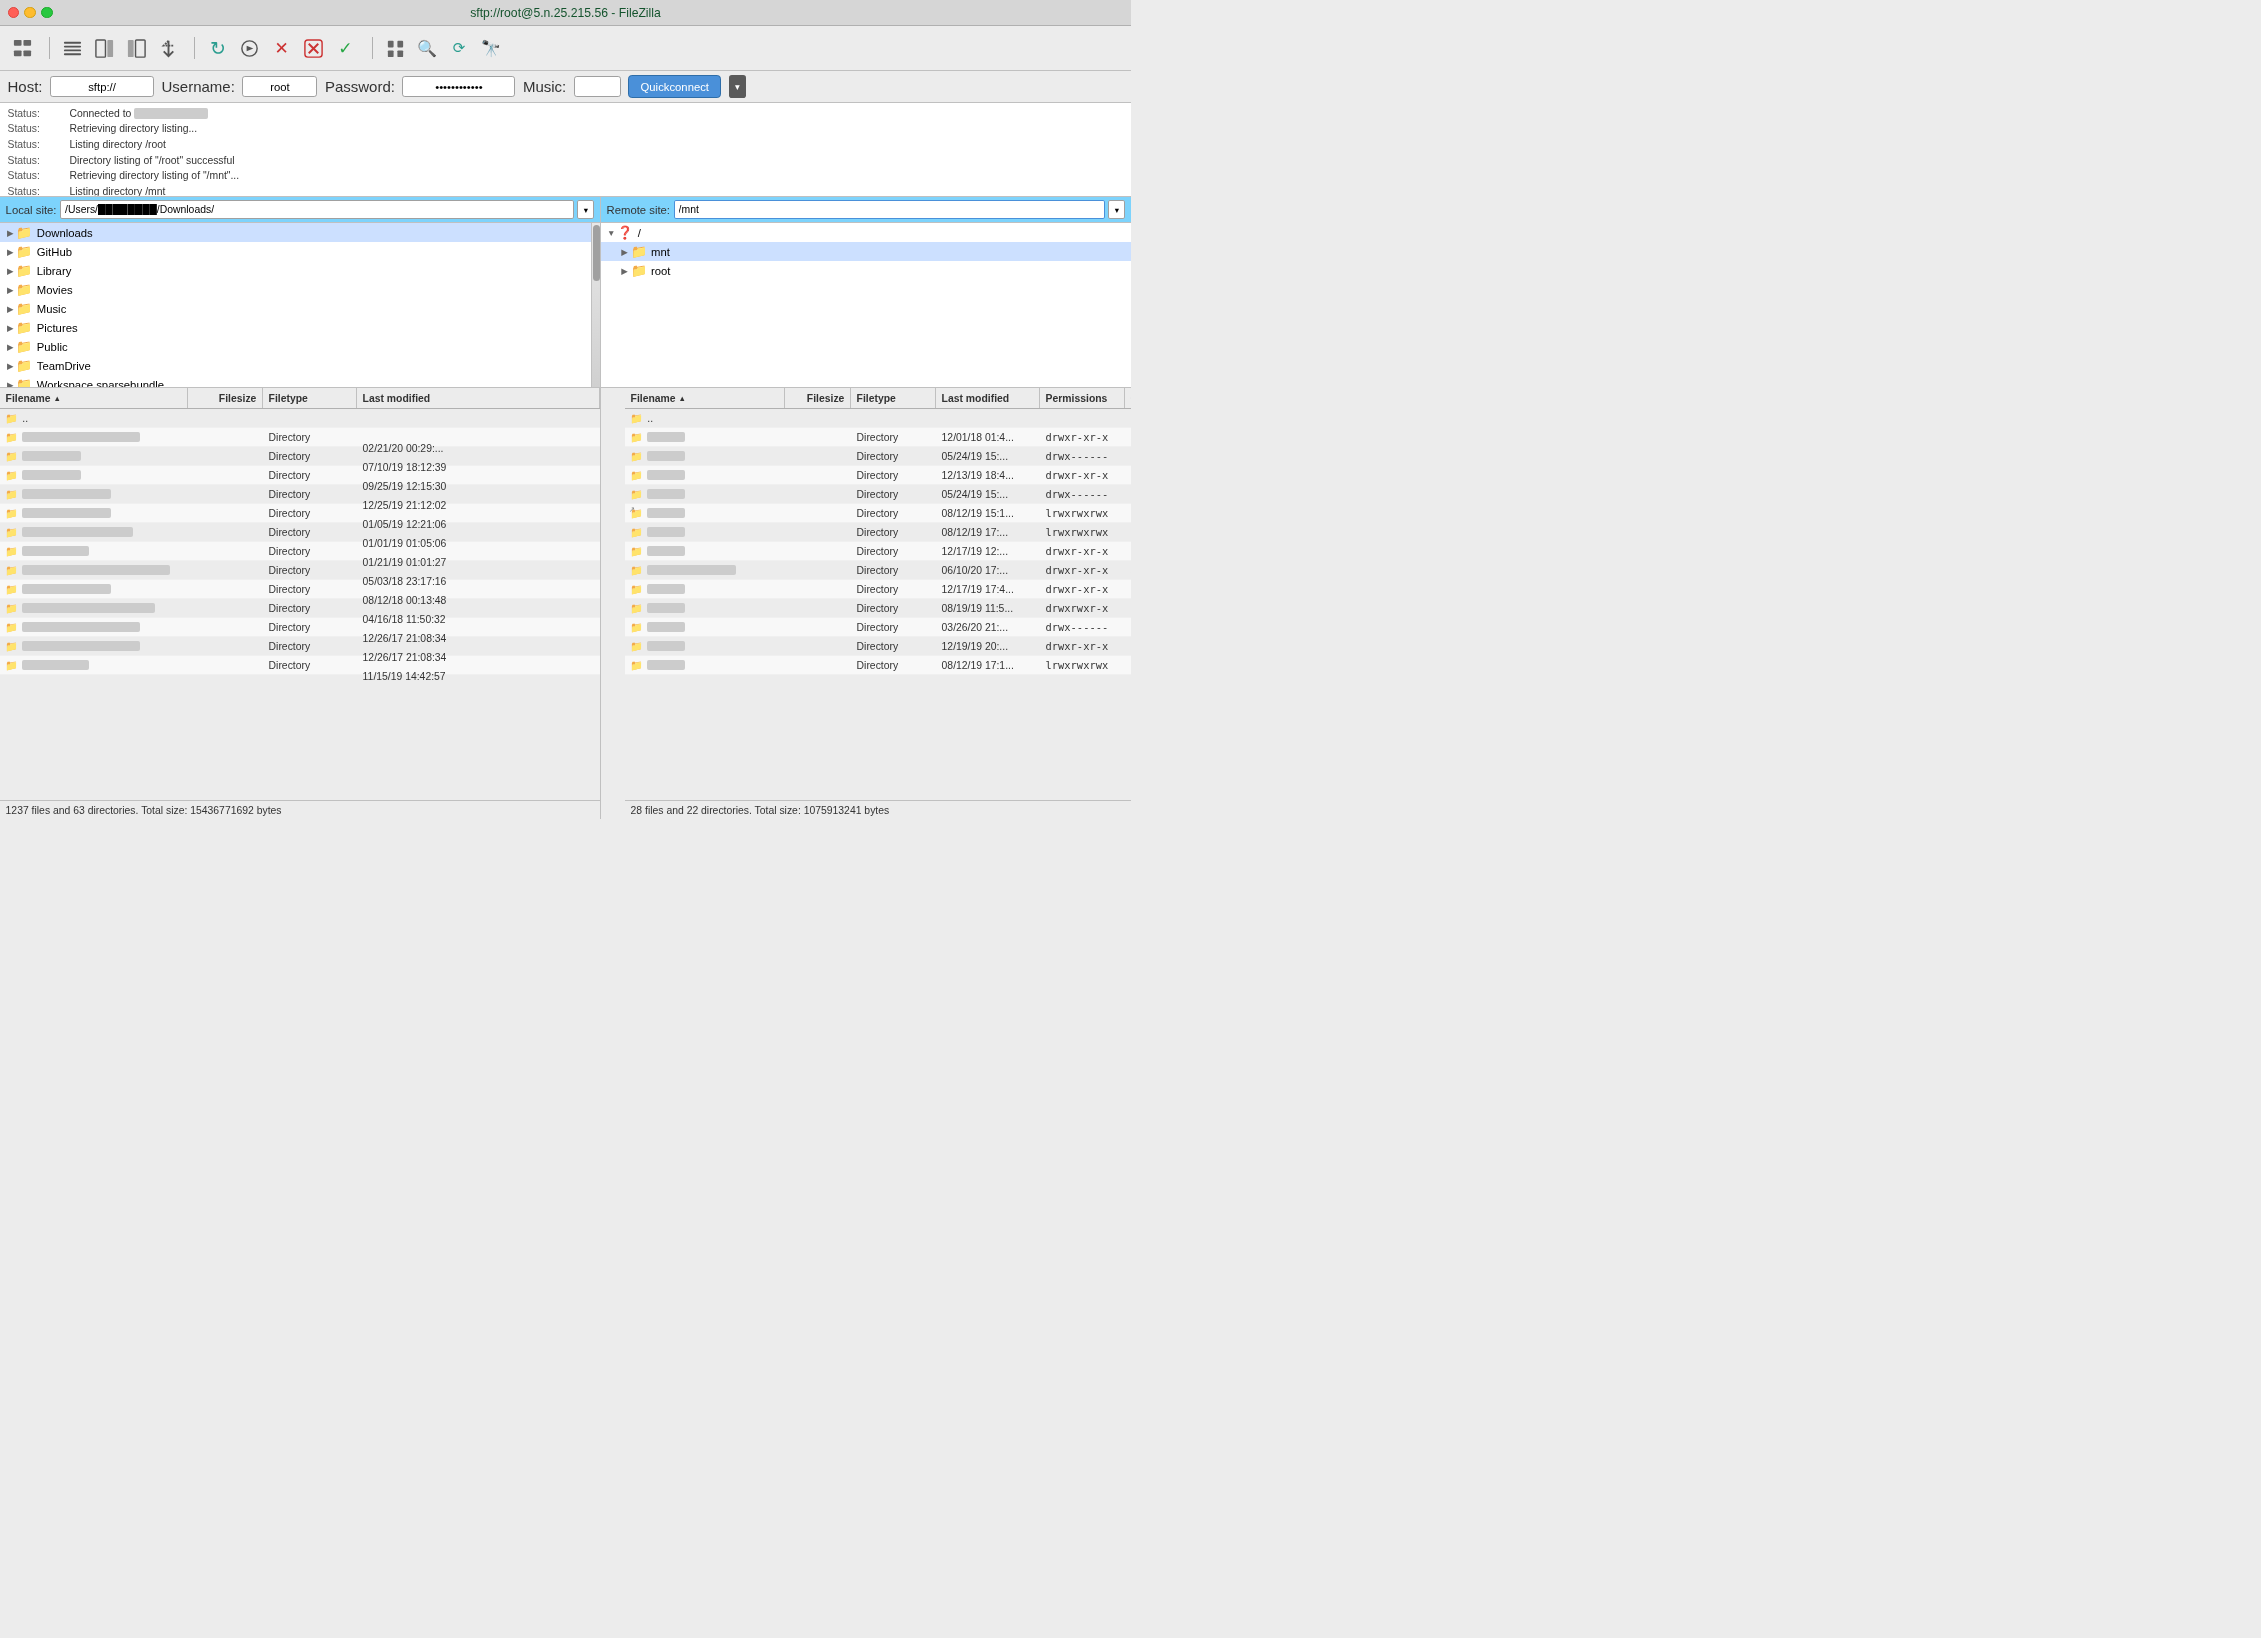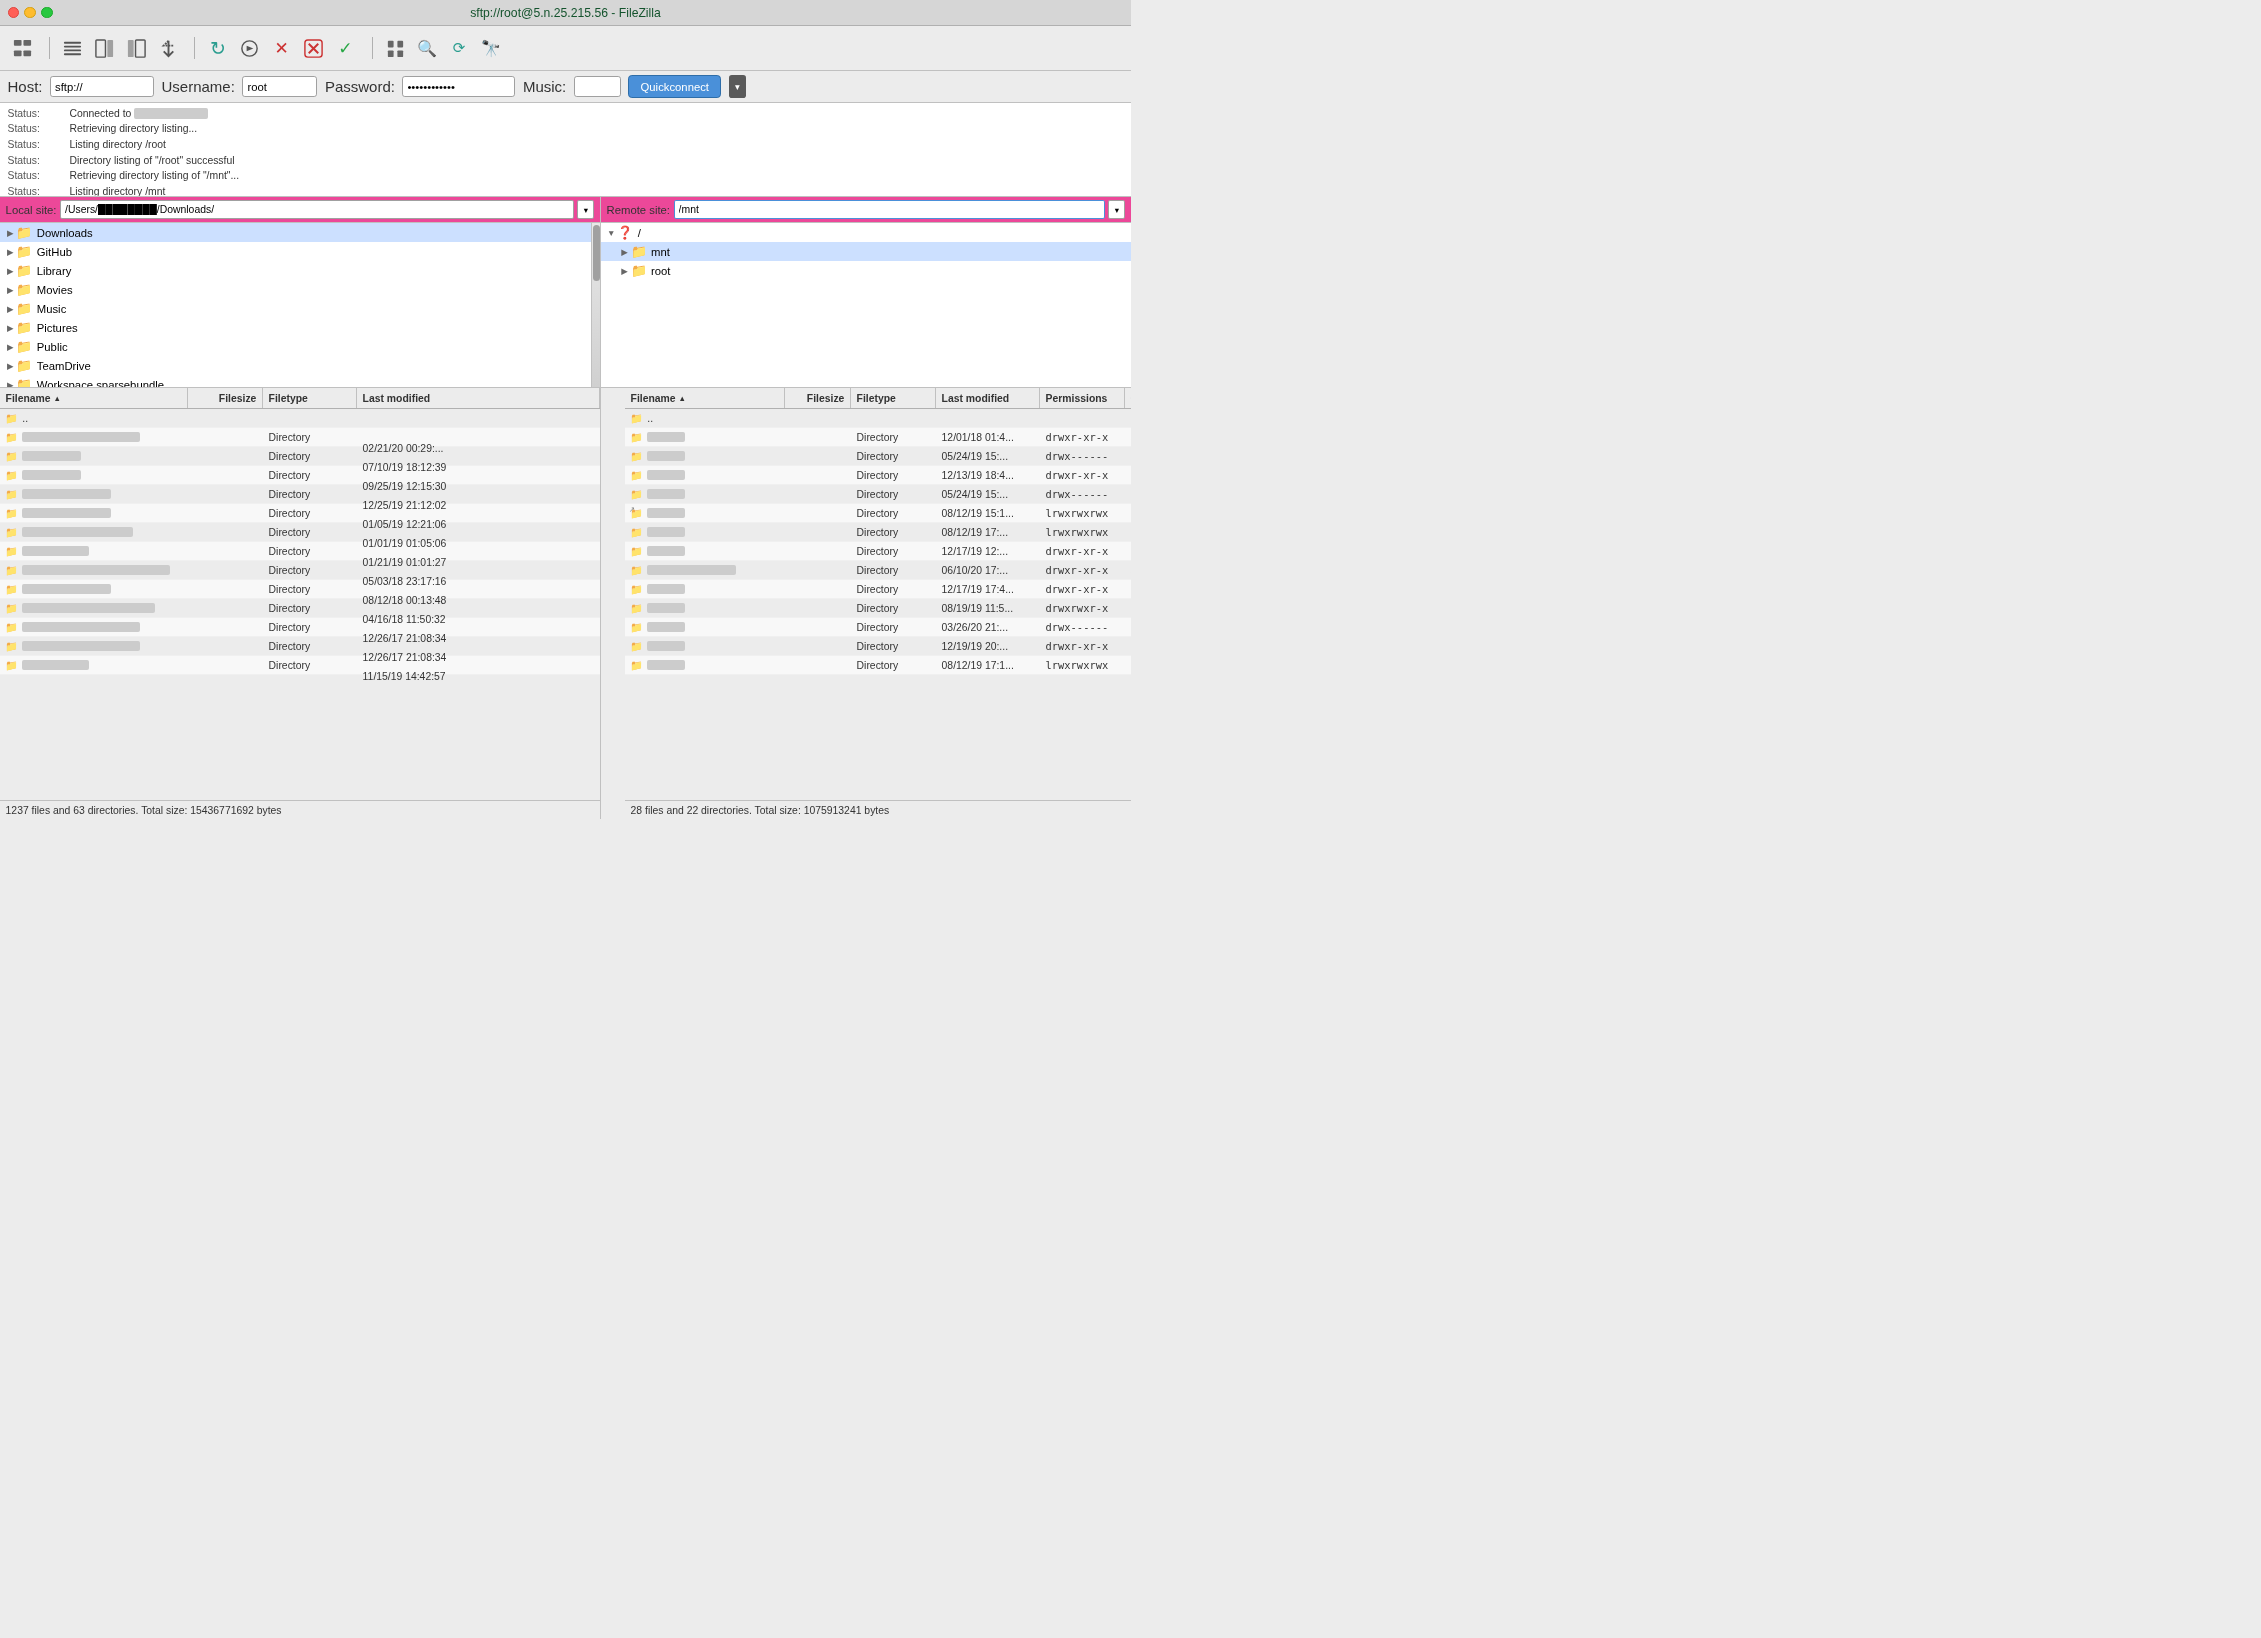--- a/index.html
+++ b/index.html
@@ -16,36 +16,36 @@
     
     
     #toolbar { background: #ececec; height: 45px; display: flex; align-items: center; padding: 0 7.5px; gap: 3.8px; border-bottom: 0.9px solid #c0c0c0; }
     .toolbar-group { display: flex; align-items: center; gap: 1.9px; margin-right: 3.8px; }
     .toolbar-btn { width: 30px; height: 30px; background: none; border: none; cursor: pointer; display: flex; align-items: center; justify-content: center; border-radius: 3.8px; font-size: 17px; }
     .toolbar-separator { width: 0.9px; height: 22.6px; background: #b0b0b0; margin: 0 3.8px; }
     
     
     #connection-bar { background: #ececec; height: 32px; display: flex; align-items: center; padding: 0 7.5px; gap: 7.5px; border-bottom: 0.9px solid #c0c0c0; }
     .conn-label { font-size: 15px; font-weight: 500; color: #333; }
-    .conn-input { height: 21px; border: 0.9px solid #a0a0a0; border-radius: 2.8px; background: white; padding: 0 4px; font-size: 11.3px; }
+    .conn-input { height: 21px; border: 0.9px solid #a0a0a0; border-radius: 2.8px; background: white; padding: 0 4px; font-size: 11.3px; text-align: center; }
     .conn-input.host { width: 75px; }
     .conn-input.username { width: 56px; }
     .conn-input.password { width: 94px; }
     .conn-input.port { width: 38px; }
     .quickconnect-btn { height: 22.6px; background: #4a90d9; color: white; border: 0.9px solid #2e6da8; border-radius: 3.8px; padding: 0 11.3px; font-size: 11.3px; cursor: pointer; font-weight: 500; }
     .dropdown-arrow { width: 17px; height: 22.6px; background: #5a5a5a; color: white; border: none; border-radius: 2.8px; cursor: pointer; display: flex; align-items: center; justify-content: center; font-size: 9.4px; }
     
     
     #status-area { background: white; padding: 2.8px 7.5px; border-bottom: 0.9px solid #c0c0c0; font-size: 10.4px; color: #333; line-height: 1.5; height: 94px; overflow: hidden; }
     .status-line { display: flex; gap: 20px; }
     .status-label { color: #555; font-weight: 500; width: 42px; }
     
     
     #site-bars { display: flex; height: 26px; border-bottom: 0.9px solid #c0c0c0; }
-    .site-bar { display: flex; align-items: center; padding: 0 5.6px; gap: 3.8px; background: #ec4899; height: 100%; }
+    .site-bar { display: flex; align-items: center; padding: 0 5.6px; gap: 3.8px; background: #7dd3fc; height: 100%; }
     .site-bar-left { flex: 0 0 601px; border-right: 0.9px solid #c0c0c0; }
     .site-bar-right { flex: 1; }
     .site-label { font-size: 11.3px; font-weight: 500; color: #333; }
     .site-input { height: 19px; flex: 1; border: 0.9px solid #a0a0a0; border-radius: 1.9px; background: white; padding: 0 3.8px; font-size: 10.4px; }
     .site-dropdown { width: 17px; height: 19px; background: white; border: 0.9px solid #a0a0a0; border-radius: 1.9px; cursor: pointer; display: flex; align-items: center; justify-content: center; font-size: 8.5px; }
     .tree-item { display: flex; align-items: center; padding: 0.9px 3.8px; cursor: pointer; white-space: nowrap; font-size: 11.3px; min-height: 19px; }
     .tree-item.selected { background: #cce0ff; }
     .tree-arrow { width: 13px; height: 13px; display: flex; align-items: center; justify-content: center; font-size: 8.5px; color: #666; }
     
     

